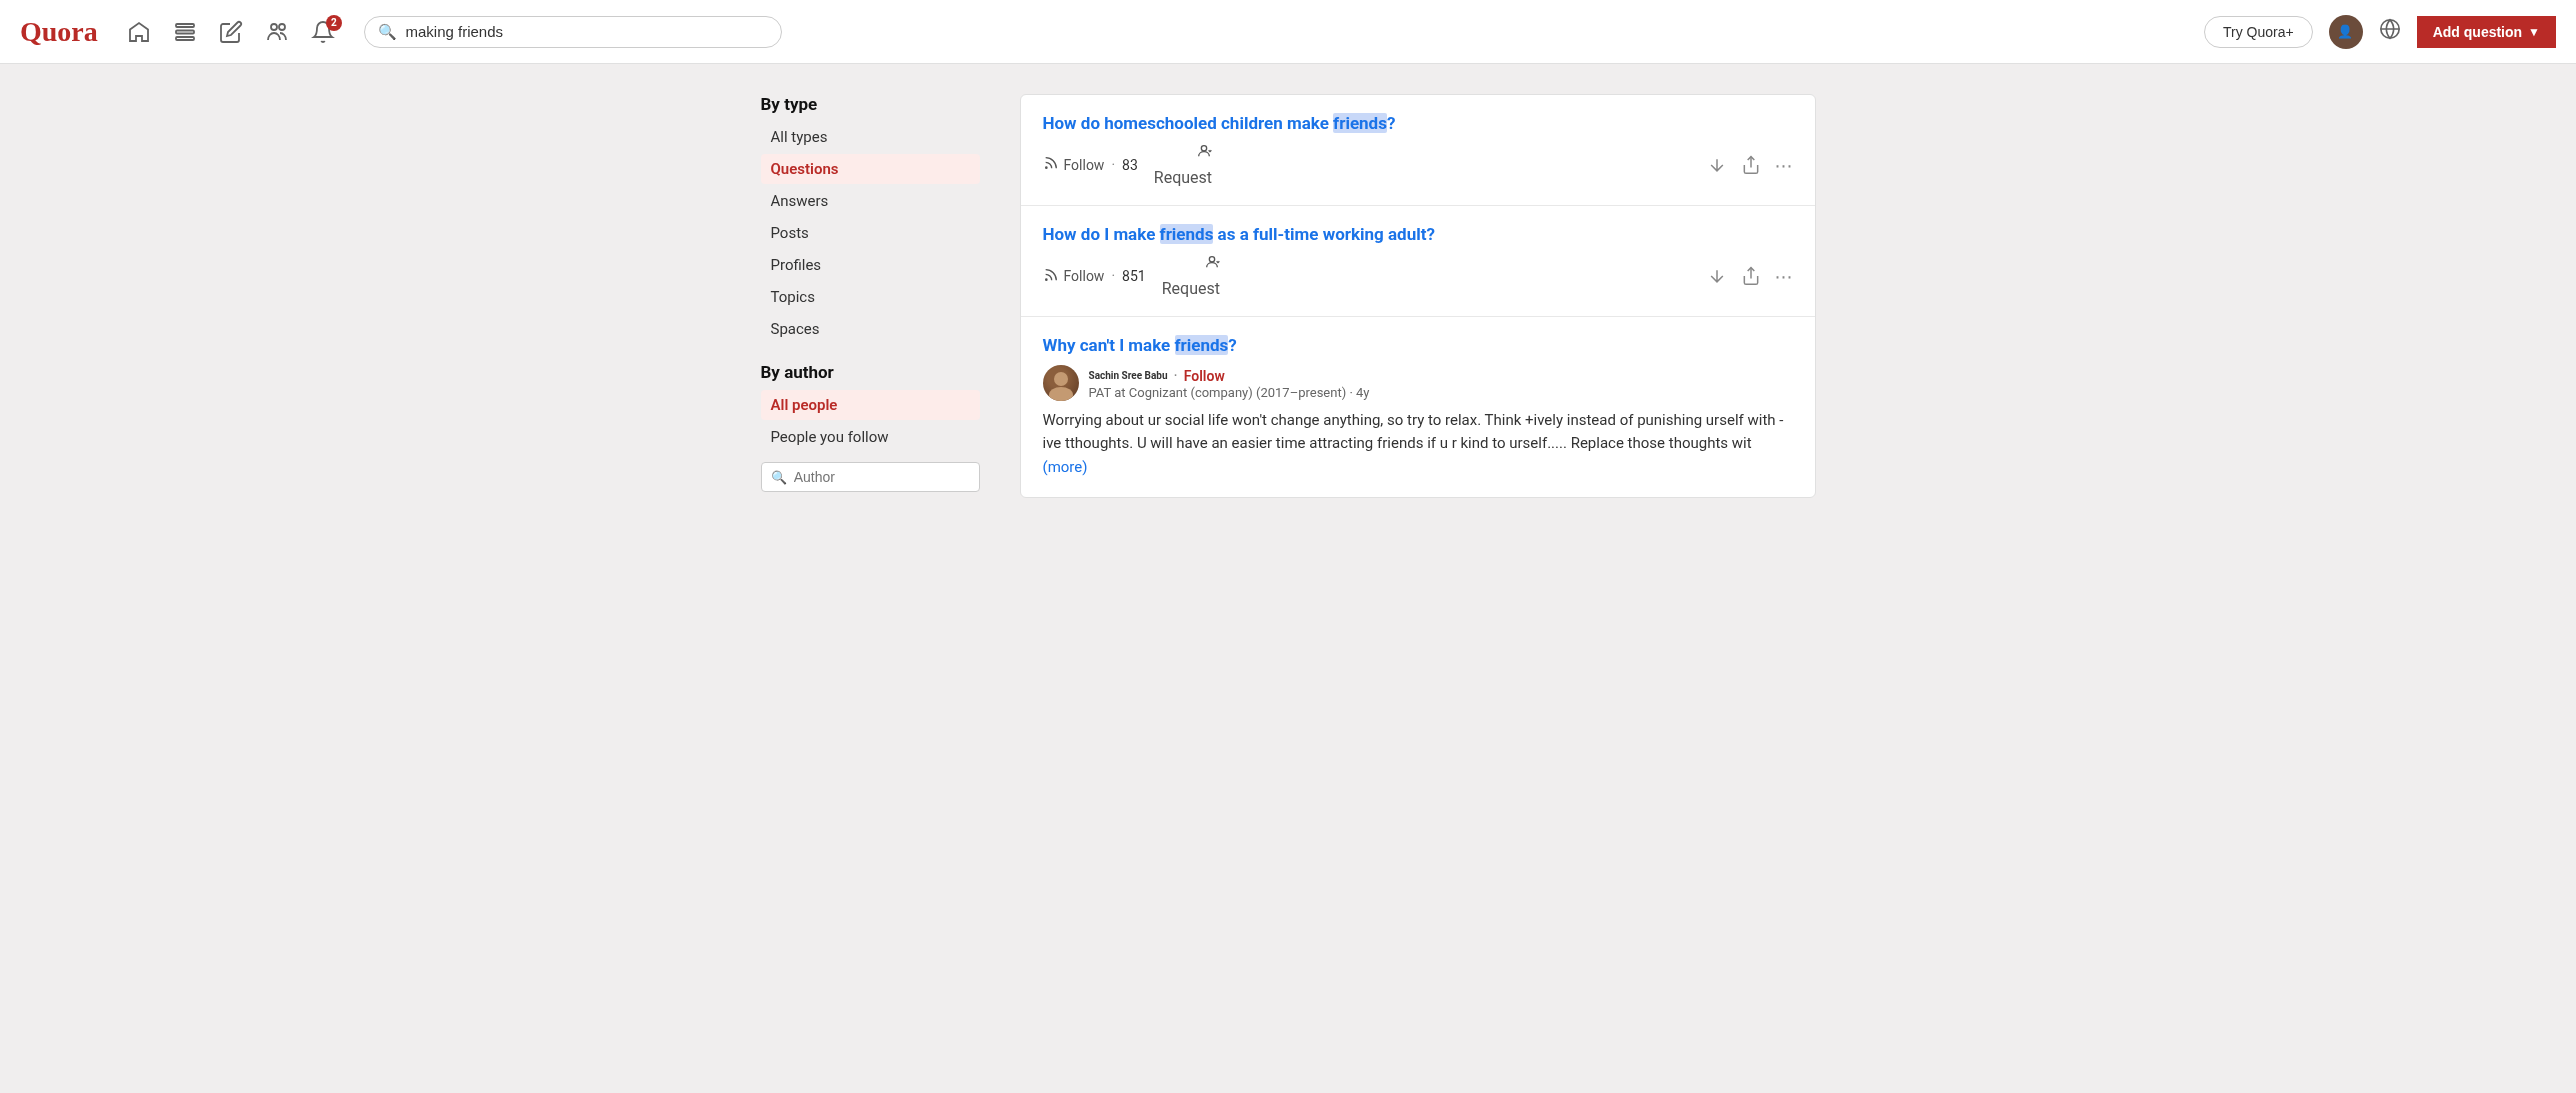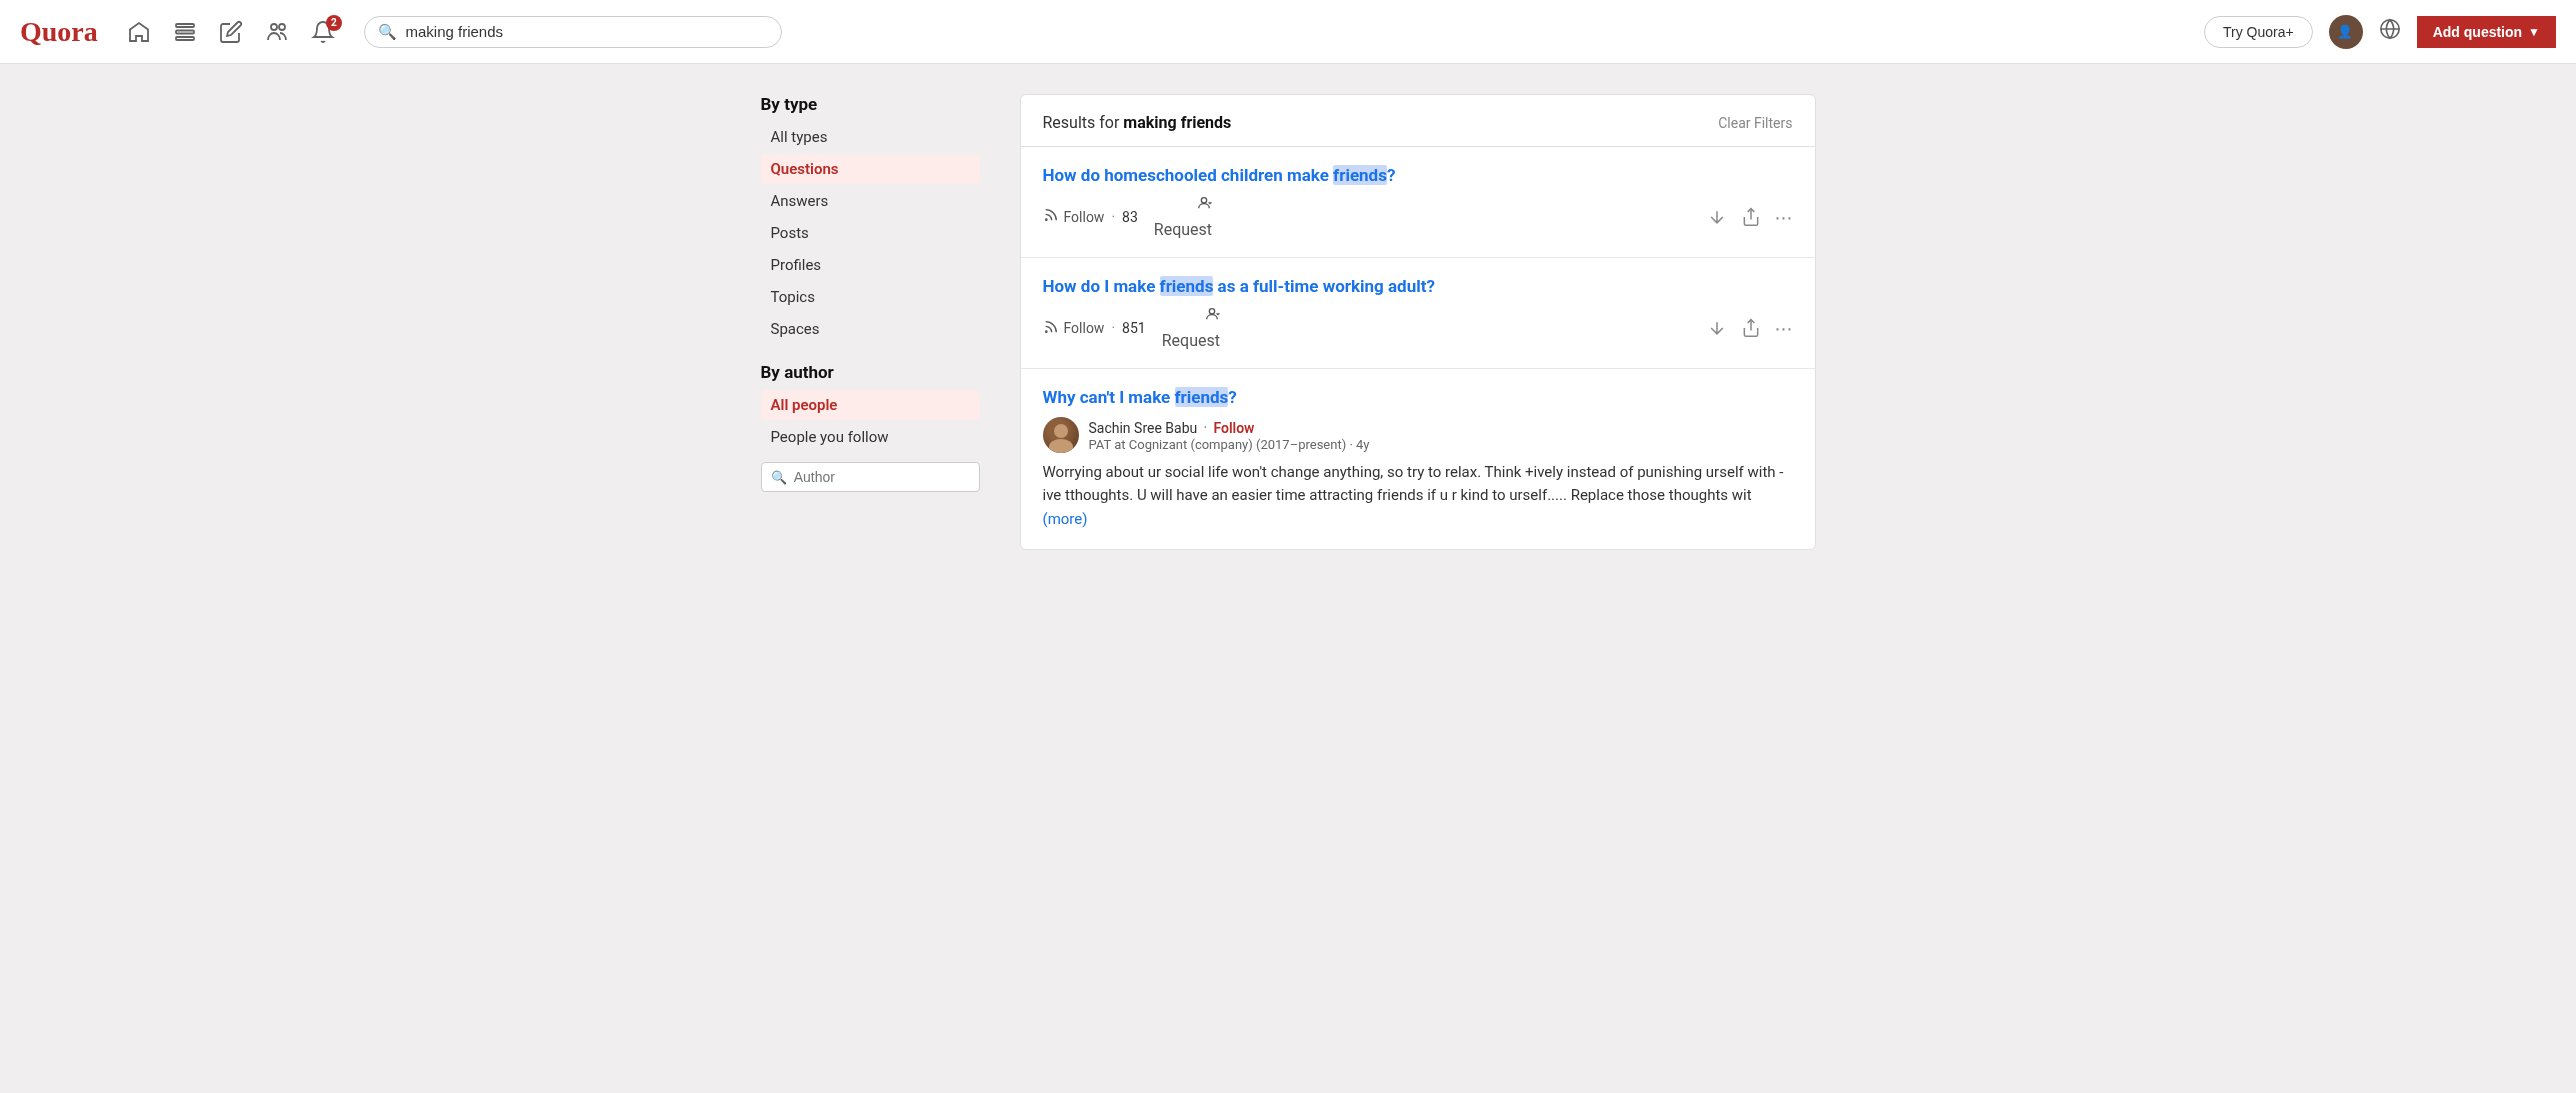--- a/index.html
+++ b/index.html
@@ -272,22 +272,22 @@
       height: 100%;
       background: #5a3e2b;
       display: flex;
       align-items: center;
       justify-content: center;
       color: #fff;
       font-size: 14px;
     }
     .answer-author-info { display: flex; align-items: center; gap: 6px; flex-wrap: wrap; }
     .author-name {
-      font-size: 14px;
-      font-weight: 400;
+      font-size: 10px;
+      font-weight: 700;
       color: #333;
     }
     .dot-sep { color: #888; }
     .follow-link {
       color: #b92b27;
       font-size: 14px;
       cursor: pointer;
       font-weight: 600;
     }
     .author-bio {
@@ -396,26 +396,20 @@
     <a class="sidebar-item">People you follow</a>
 
     <div class="author-search">
       <span style="color:#888; font-size:13px;">🔍</span>
       <input type="text" placeholder="Author" style="">
     </div>
   </aside>
 
   <main class="results-area">
 
-    <div class="results-header">
-      <div class="results-header-text">
-        <span>Results for </span><strong>making friends</strong>
-      </div>
-      <span class="clear-filters">Clear Filters</span>
-    </div>
 
     <div class="question-item">
       <a class="question-link">
         How do homeschooled children make <span class="highlight">friends</span>?
       </a>
       <div class="question-actions">
         <div class="q-action-left">
           <div class="follow-btn">
             <span style="font-size:15px;">
               <svg width="16" height="16" viewBox="0 0 24 24" fill="none" stroke="currentColor" stroke-width="2">

